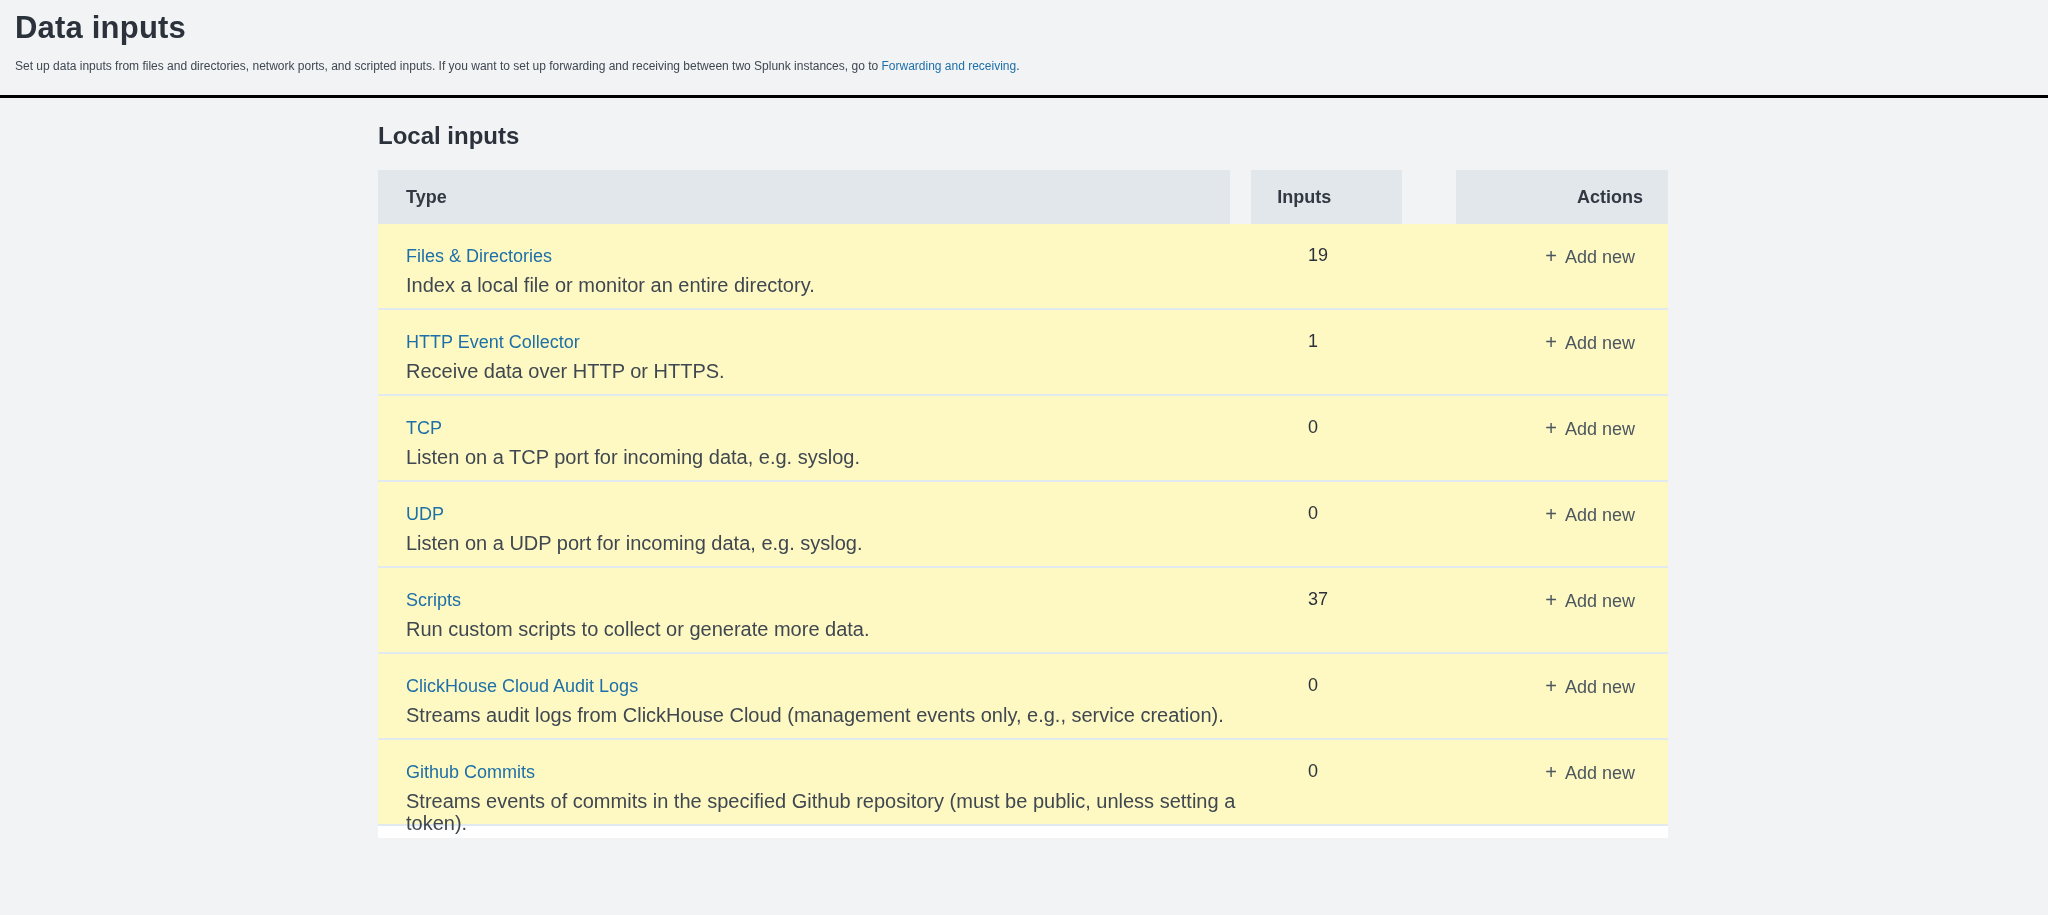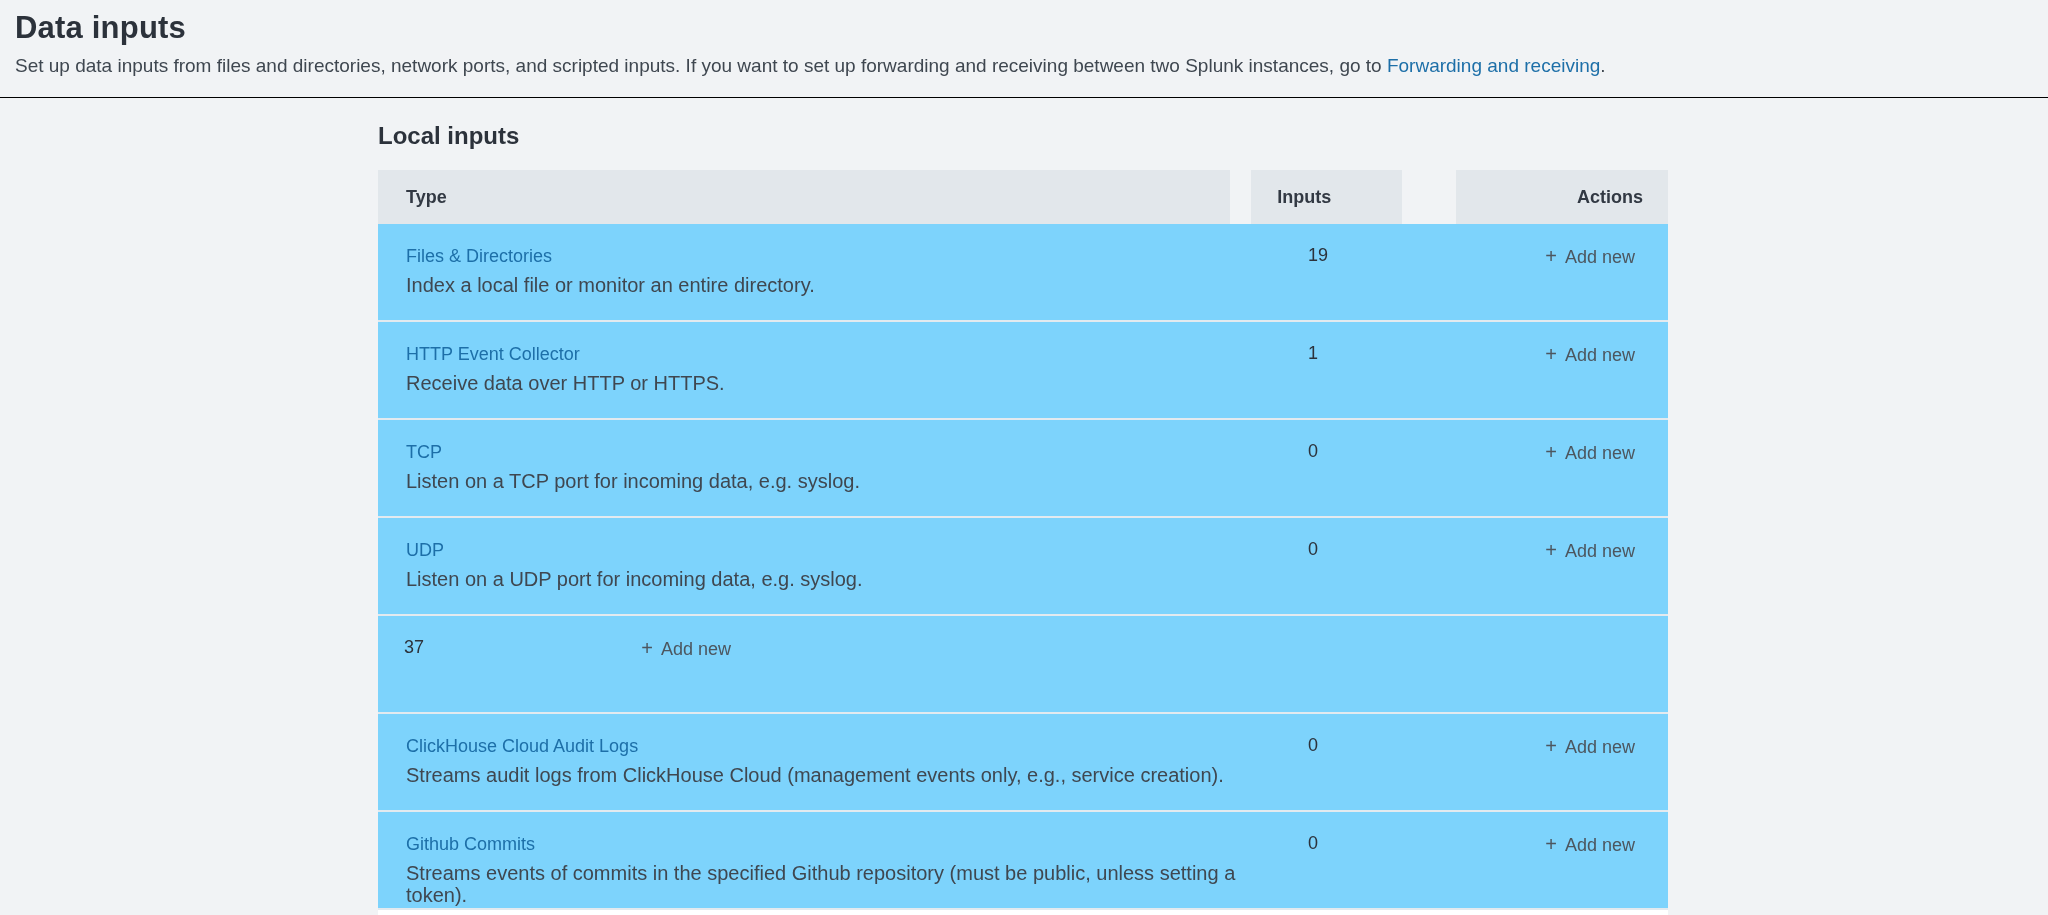--- a/index.html
+++ b/index.html
@@ -10,33 +10,33 @@
     overflow: hidden;
     background: #f1f3f5;
     font-family: "Liberation Sans", sans-serif;
     color: #2c323b;
   }
 
   
   .page-header {
     height: 98px;
     padding: 8px 20px 0 15px;
-    border-bottom: 1px solid #000000;
+    border-bottom: 3px solid #000000;
     background: #f1f3f5;
   }
   .page-title {
     margin: 2px 0 8px 0;
     font-size: 31px;
     font-weight: 700;
     color: #2c323b;
     letter-spacing: 0.2px;
   }
   .page-intro {
     margin: 0;
-    font-size: 19px;
+    font-size: 12px;
     line-height: 24px;
     color: #3f4750;
   }
   a.text-link {
     color: #1d6fa8;
     text-decoration: none;
     cursor: pointer;
   }
 
   
@@ -69,22 +69,22 @@
     color: #323943;
   }
   .th-type   { width: 898px; padding-left: 28px; }
   .th-inputs { width: 158px; padding-left: 26px; }
   .th-actions{ width: 222px; justify-content: flex-end; padding-right: 25px; margin-left: 33px; }
 
   .tbody { background: transparent; }
   .trow {
     display: flex;
     width: 1290px;
-    height: 98px;
-    background: #7dd3fc;
+    height: 86px;
+    background: #fef9c3;
     border-bottom: 2px solid #e3eaef;
   }
   .cell { padding-top: 21px; }
   .cell-type   { width: 904px; padding-left: 28px; padding-right: 20px; }
   .cell-inputs { width: 164px; padding-left: 26px; font-size: 18px; color: #2c323b; }
   .cell-actions{ width: 222px; padding-right: 33px; text-align: right; }
 
   a.type-link {
     font-size: 18px;
     color: #1d6fa8;
@@ -174,20 +174,24 @@
       <a class="type-link" href="#">UDP</a>
       <div class="type-desc">Listen on a UDP port for incoming data, e.g. syslog.</div>
     </div>
     <div class="cell cell-inputs">0</div>
     <div class="cell cell-actions">
       <a class="add-new" href="#"><span class="plus">+</span><span>Add new</span></a>
     </div>
   </div>
 
   <div class="trow">
+    <div class="cell cell-type">
+      <a class="type-link" href="#">Scripts</a>
+      <div class="type-desc">Run custom scripts to collect or generate more data.</div>
+    </div>
     <div class="cell cell-inputs">37</div>
     <div class="cell cell-actions">
       <a class="add-new" href="#"><span class="plus">+</span><span>Add new</span></a>
     </div>
   </div>
 
   <div class="trow">
     <div class="cell cell-type">
       <a class="type-link" href="#">ClickHouse Cloud Audit Logs</a>
       <div class="type-desc">Streams audit logs from ClickHouse Cloud (management events only, e.g., service creation).</div>

